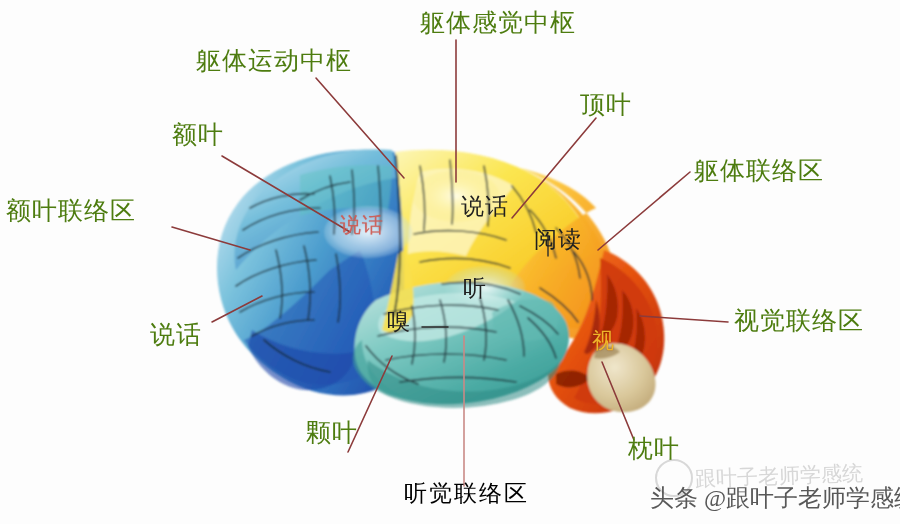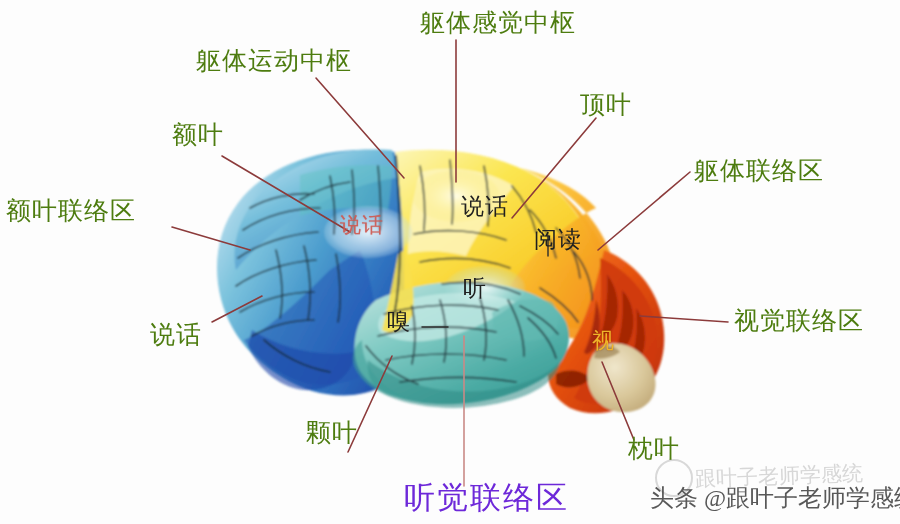--- a/index.html
+++ b/index.html
@@ -35,22 +35,22 @@
   }
   .lbl-outer {
     font-size: 25px;
     font-weight: 500;
   }
   .lbl-inner {
     font-size: 23px;
     color: #202020;
   }
   .lbl-redsoft {
-    font-size: 31px;
-    color: #6d28d9;
+    font-size: 23px;
+    color: #000000;
     letter-spacing: 2px;
   }
   .lbl-gold {
     color: #f0b429;
     font-size: 22px;
     text-shadow: 0 0 2px rgba(120,40,0,0.55);
   }
   .lbl-redstamp {
     font-size: 21px;
     color: #cf5a52;

